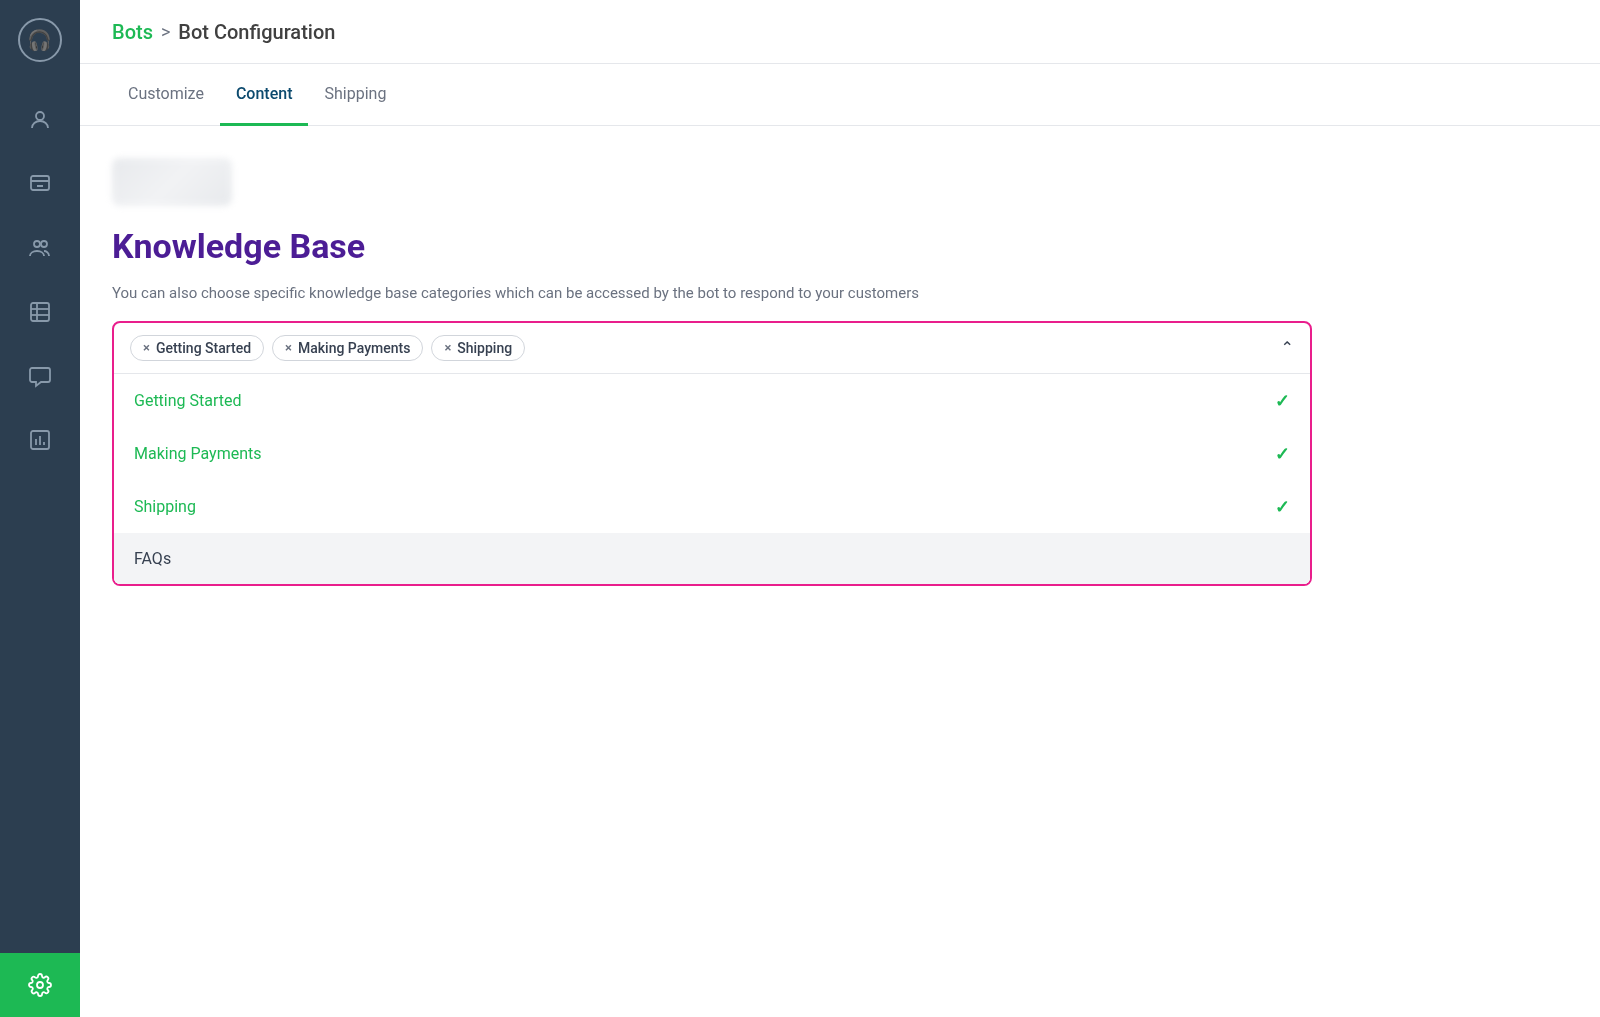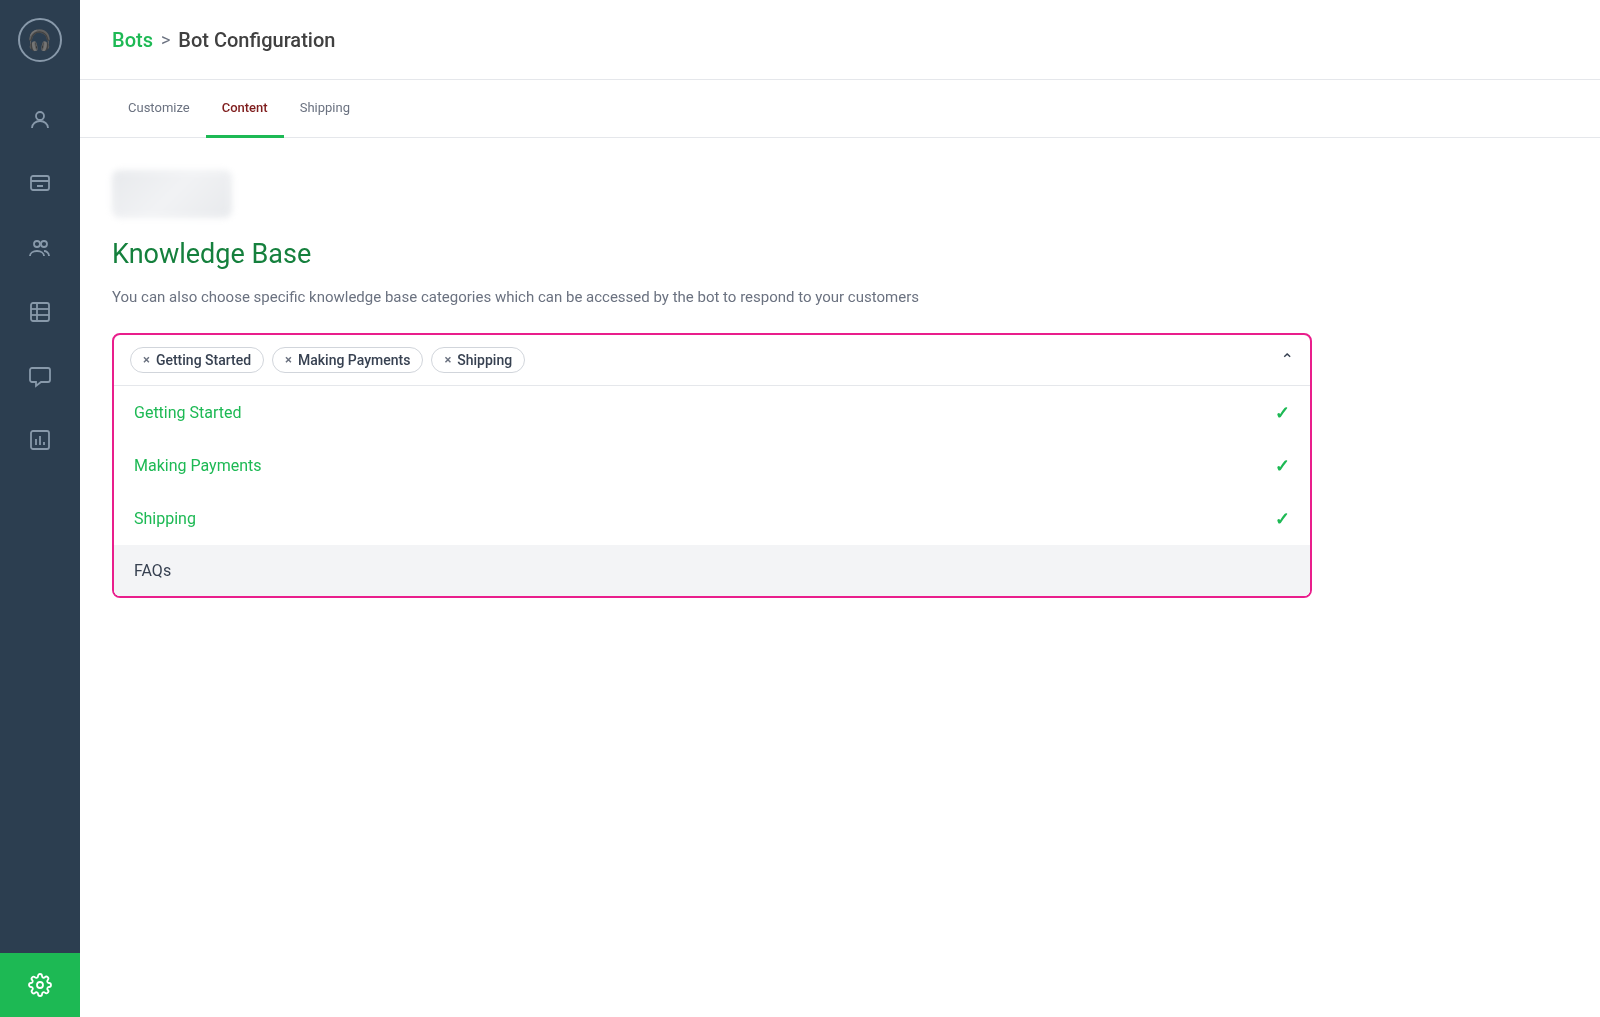--- a/index.html
+++ b/index.html
@@ -70,21 +70,21 @@
       overflow: hidden;
     }
 
     
     .header {
       background: #fff;
       padding: 4px 32px;
       border-bottom: 1px solid #e5e7eb;
       display: flex;
       align-items: center;
-      height: 80px;
+      height: 64px;
     }
     .breadcrumb {
       display: flex;
       align-items: center;
       gap: 8px;
       font-size: 20px;
     }
     .breadcrumb-link {
       color: #1db954;
       cursor: pointer;
@@ -109,28 +109,28 @@
     
     .tabs {
       display: flex;
       border-bottom: 1px solid #e5e7eb;
       padding: 0 32px;
       background: #fff;
     }
     .tab {
       padding: 20px 16px;
       cursor: pointer;
-      font-size: 13px;
+      font-size: 16px;
       color: #6b7280;
       border-bottom: 3px solid transparent;
       margin-bottom: -1px;
       font-weight: 400;
     }
     .tab.active {
-      color: #7f1d1d;
+      color: #0c4a6e;
       border-bottom: 3px solid #1db954;
       font-weight: 500;
     }
 
     
     .page-body {
       padding: 32px 32px;
     }
 
     
@@ -138,30 +138,30 @@
       width: 120px;
       height: 48px;
       background: linear-gradient(135deg, #d1d5db 0%, #e5e7eb 50%, #d1d5db 100%);
       border-radius: 8px;
       margin-bottom: 20px;
       filter: blur(3px);
       opacity: 0.5;
     }
 
     .kb-title {
-      font-size: 27px;
-      font-weight: 400;
-      color: #15803d;
+      font-size: 34px;
+      font-weight: 700;
+      color: #4c1d95;
       margin-bottom: 16px;
     }
 
     .kb-description {
       font-size: 15px;
       color: #6b7280;
-      margin-bottom: 24px;
+      margin-bottom: 16px;
       max-width: 900px;
       line-height: 1.5;
     }
 
     
     .dropdown-box {
       border: 2.5px solid #e91e8c;
       border-radius: 8px;
       background: #fff;
       max-width: 1200px;

